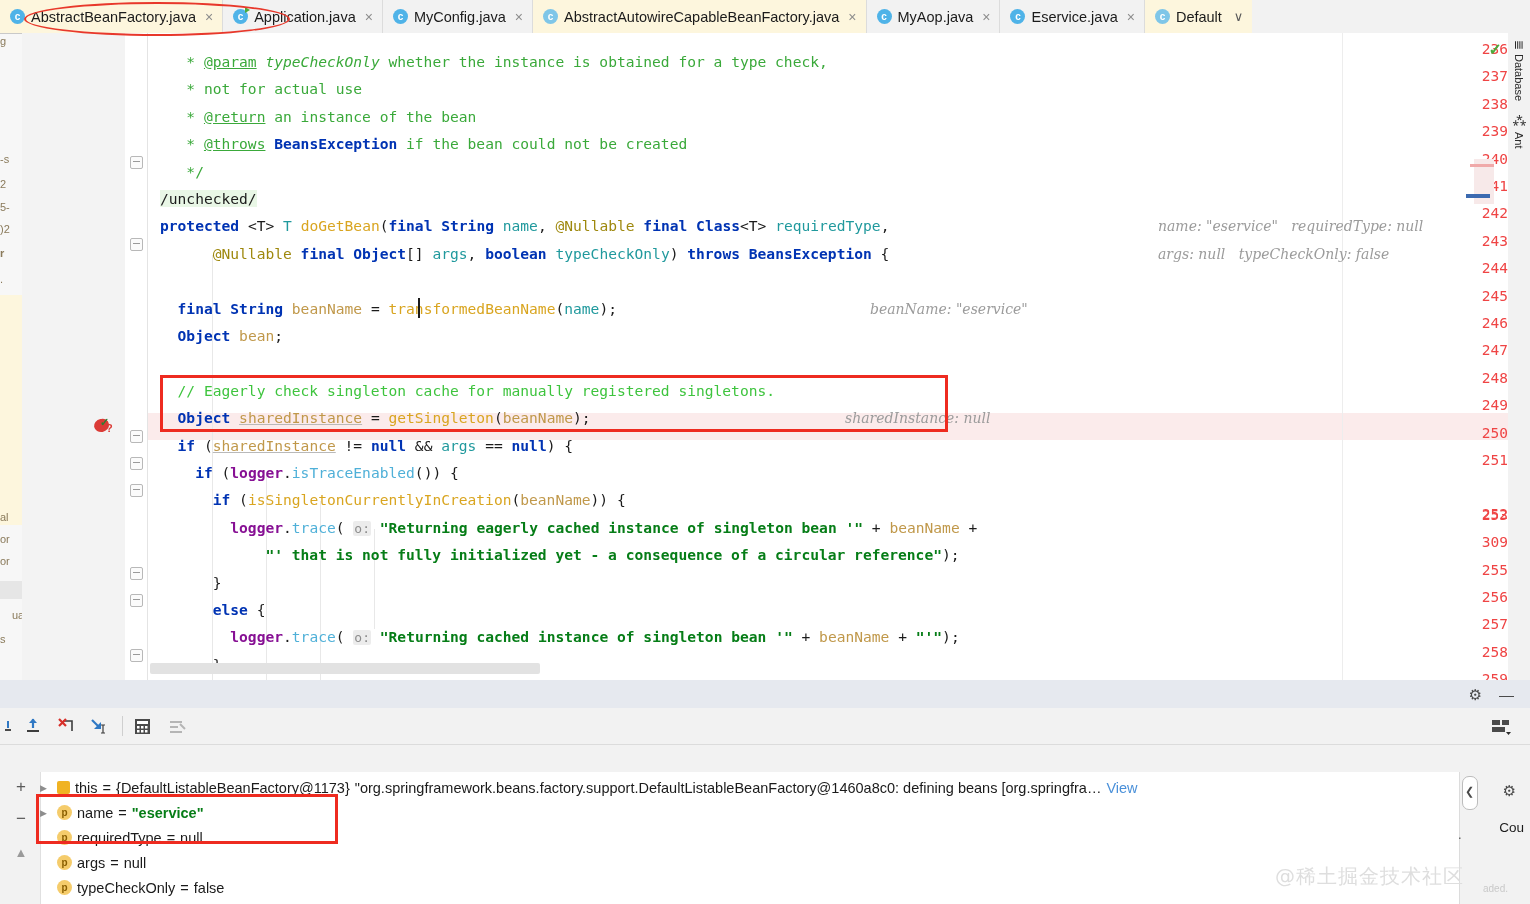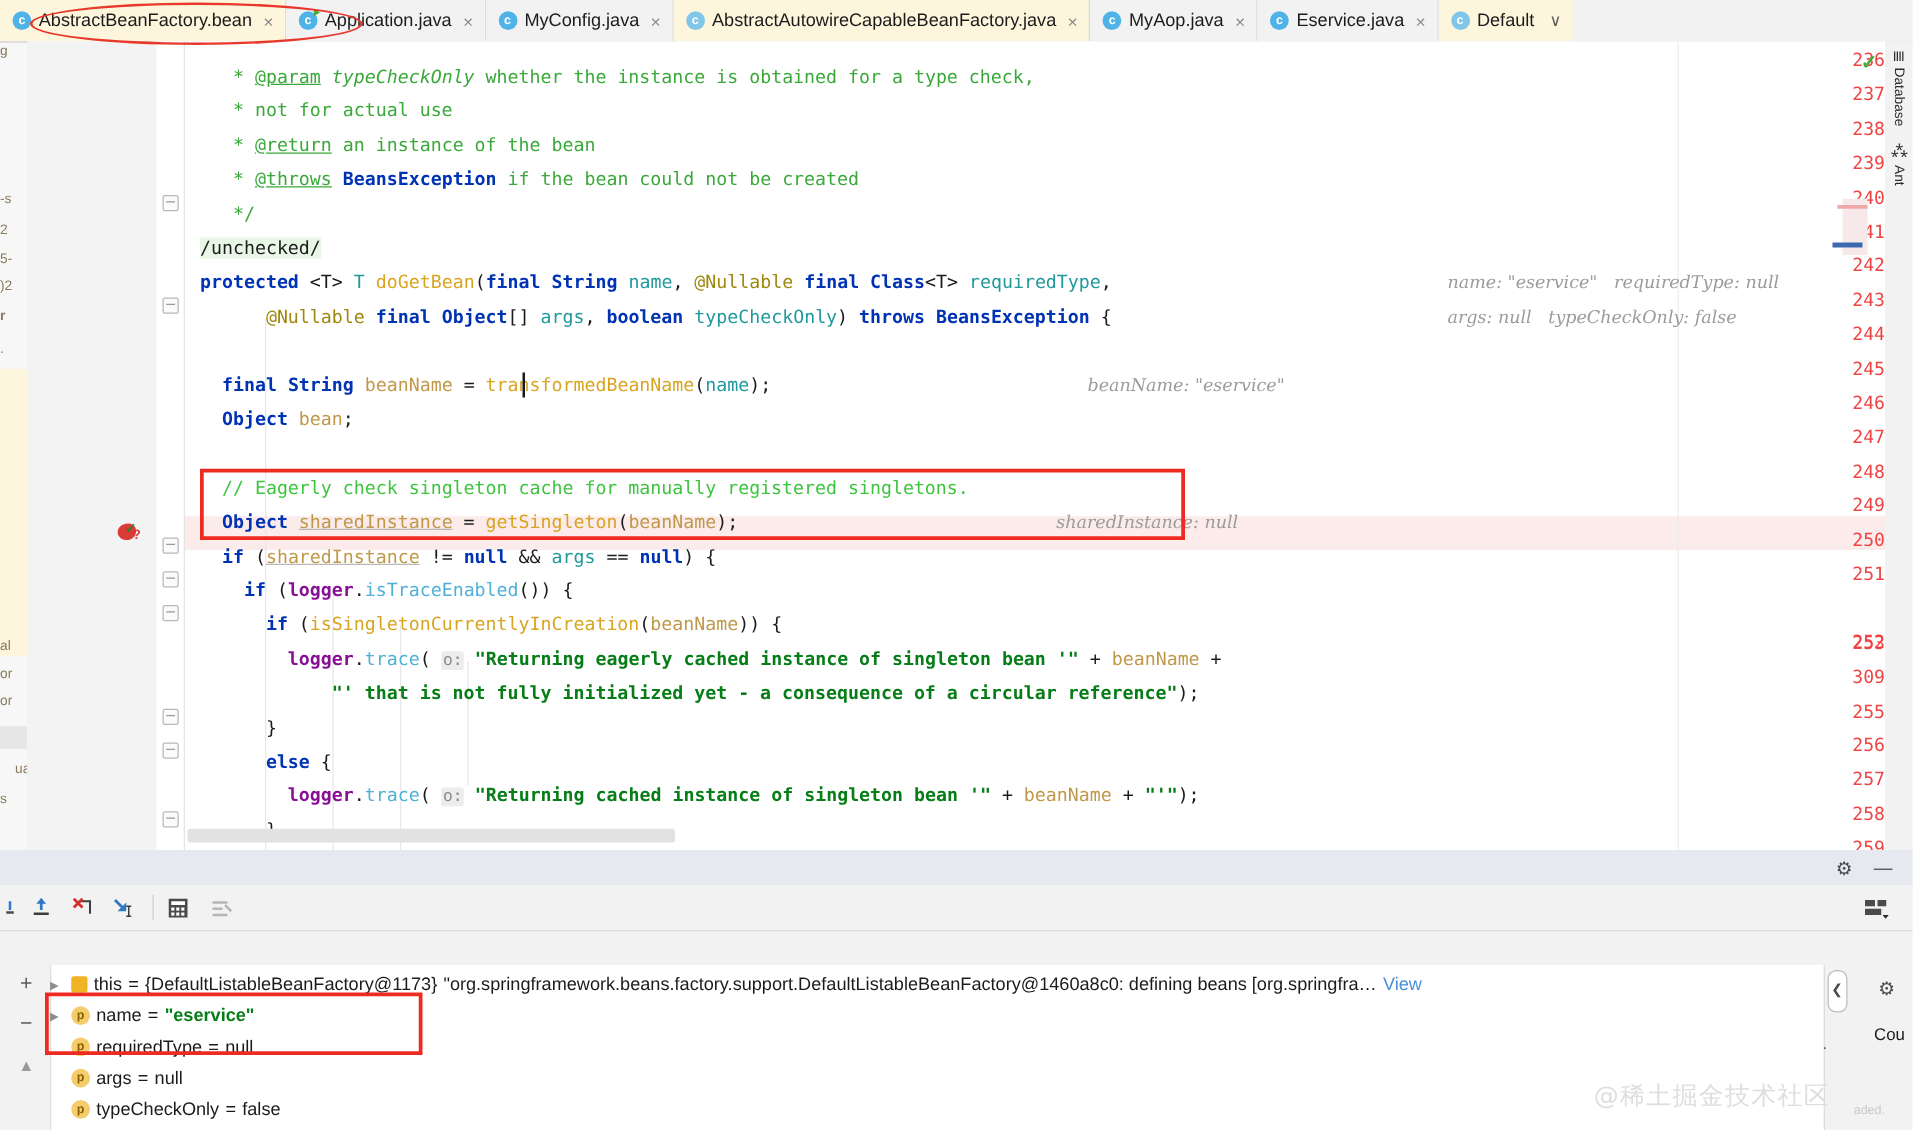--- a/index.html
+++ b/index.html
@@ -159,21 +159,21 @@
     <div class="g" style="top:522px;">or</div>
     <div class="g" style="top:548px;height:18px;background:#e6e6e6;width:22px;"></div>
     <div class="g" style="top:576px;margin-left:12px;">ua</div>
     <div class="g" style="top:600px;">s</div>
   </div>
 
   <div class="tabbar">
 
     <div class="tab active">
       <span class="cicon">c</span>
-      <span>AbstractBeanFactory.bean</span>
+      <span>AbstractBeanFactory.java</span>
       <span class="close">×</span>
     </div>
 
     <div class="tab inactive">
       <span class="cicon run">c</span>
       <span>Application.java</span>
       <span class="close">×</span>
     </div>
 
     <div class="tab inactive">

